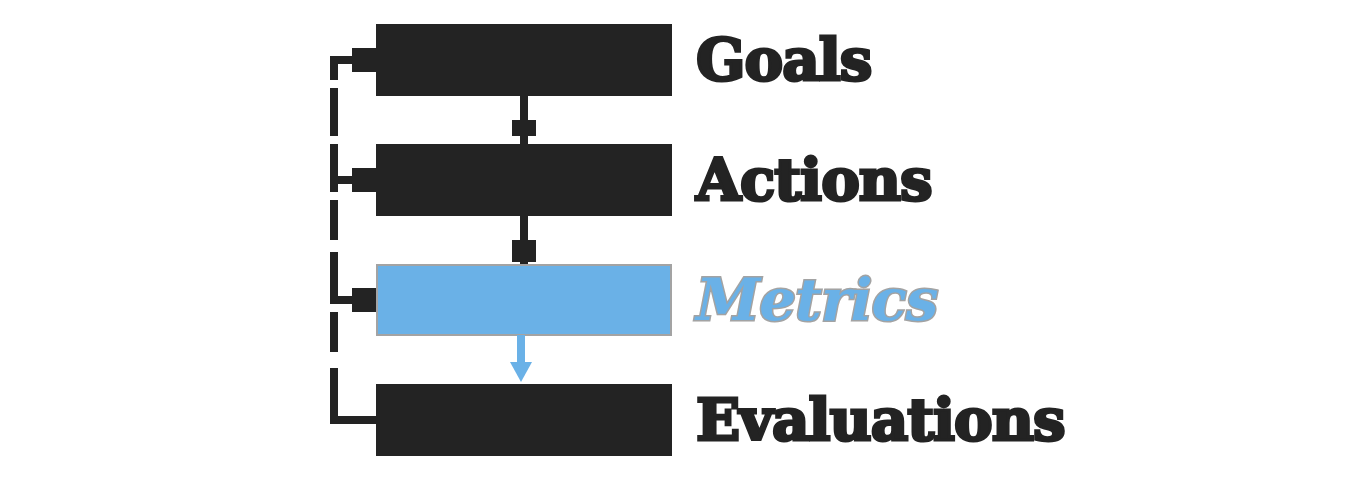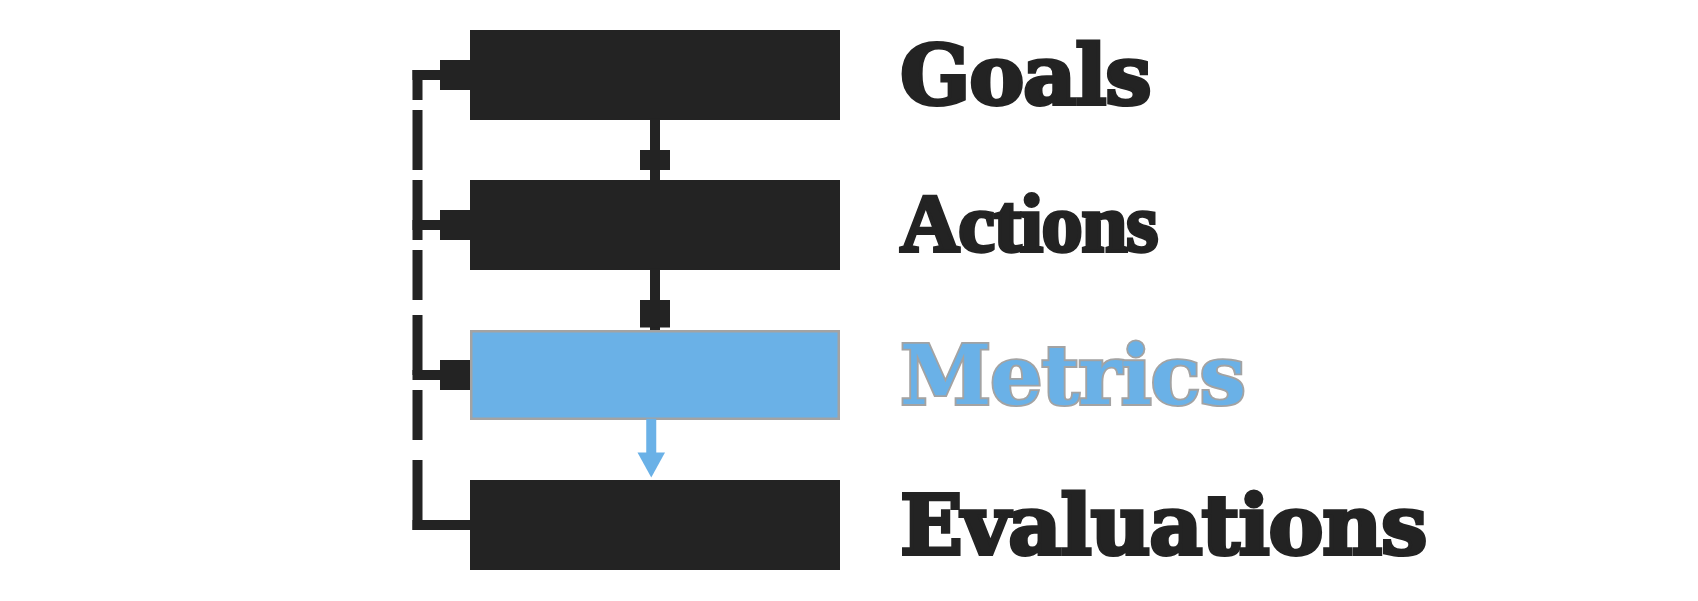--- a/index.html
+++ b/index.html
@@ -1,38 +1,38 @@
 <!DOCTYPE html>
 <html><head>
 <meta charset="utf-8">
 <style>
   html,body{margin:0;padding:0;background:#ffffff;}
   body{width:1358px;height:481px;position:relative;overflow:hidden;font-family:"DejaVu Serif",serif;}
   .box{position:absolute;left:376px;width:296px;height:72px;background:#232323;}
   .box.hl{background:#6ab1e7;border:2px solid #a3a3a3;box-sizing:border-box;}
-  .label{position:absolute;left:720px;font-family:"DejaVu Serif",serif;font-weight:bold;font-size:66px;line-height:72px;height:72px;color:#232323;letter-spacing:-1px;-webkit-text-stroke:3px #232323;}
+  .label{position:absolute;left:696px;font-family:"DejaVu Serif",serif;font-weight:bold;font-size:58px;line-height:72px;height:72px;color:#232323;letter-spacing:-1px;-webkit-text-stroke:3px #232323;}
   .label.hl{color:#6ab1e7;-webkit-text-stroke:3px #a3a3a3;paint-order:stroke fill;}
   .vline{position:absolute;background:#232323;width:8px;}
   .hline{position:absolute;background:#232323;height:8px;}
   .dash{position:absolute;left:330px;width:8px;background:#232323;}
   .nub{position:absolute;background:#232323;}
   .arrow-blue{position:absolute;left:517px;width:8px;background:#6ab1e7;}
   .tri{position:absolute;width:0;height:0;border-left:11px solid transparent;border-right:11px solid transparent;border-top:20px solid #6ab1e7;}
 </style>
 </head>
 <body>
 
 <div class="box" style="top:24px;"></div>
 <div class="box" style="top:144px;"></div>
 <div class="box hl" style="top:264px;"></div>
 <div class="box" style="top:384px;"></div>
 
 <div class="label" style="top:24px;">Goals</div>
-<div class="label" style="top:144px;font-family:Liberation Serif, serif;">Actions</div>
-<div class="label hl" style="top:264px;">Metrics</div>
+<div class="label" style="top:144px;">Actions</div>
+<div class="label hl" style="top:264px;font-style:italic;">Metrics</div>
 <div class="label" style="top:384px;text-align:right;">Evaluations</div>
 
 <div class="vline" style="left:520px;top:95px;height:49px;width:8px;"></div>
 <div class="nub" style="left:512px;top:120px;width:24px;height:16px;"></div>
 
 <div class="vline" style="left:520px;top:215px;height:49px;width:8px;"></div>
 <div class="nub" style="left:512px;top:240px;width:24px;height:22px;"></div>
 
 <div class="arrow-blue" style="left:517px;top:335px;height:30px;"></div>
 <div class="tri" style="left:510px;top:362px;"></div>

